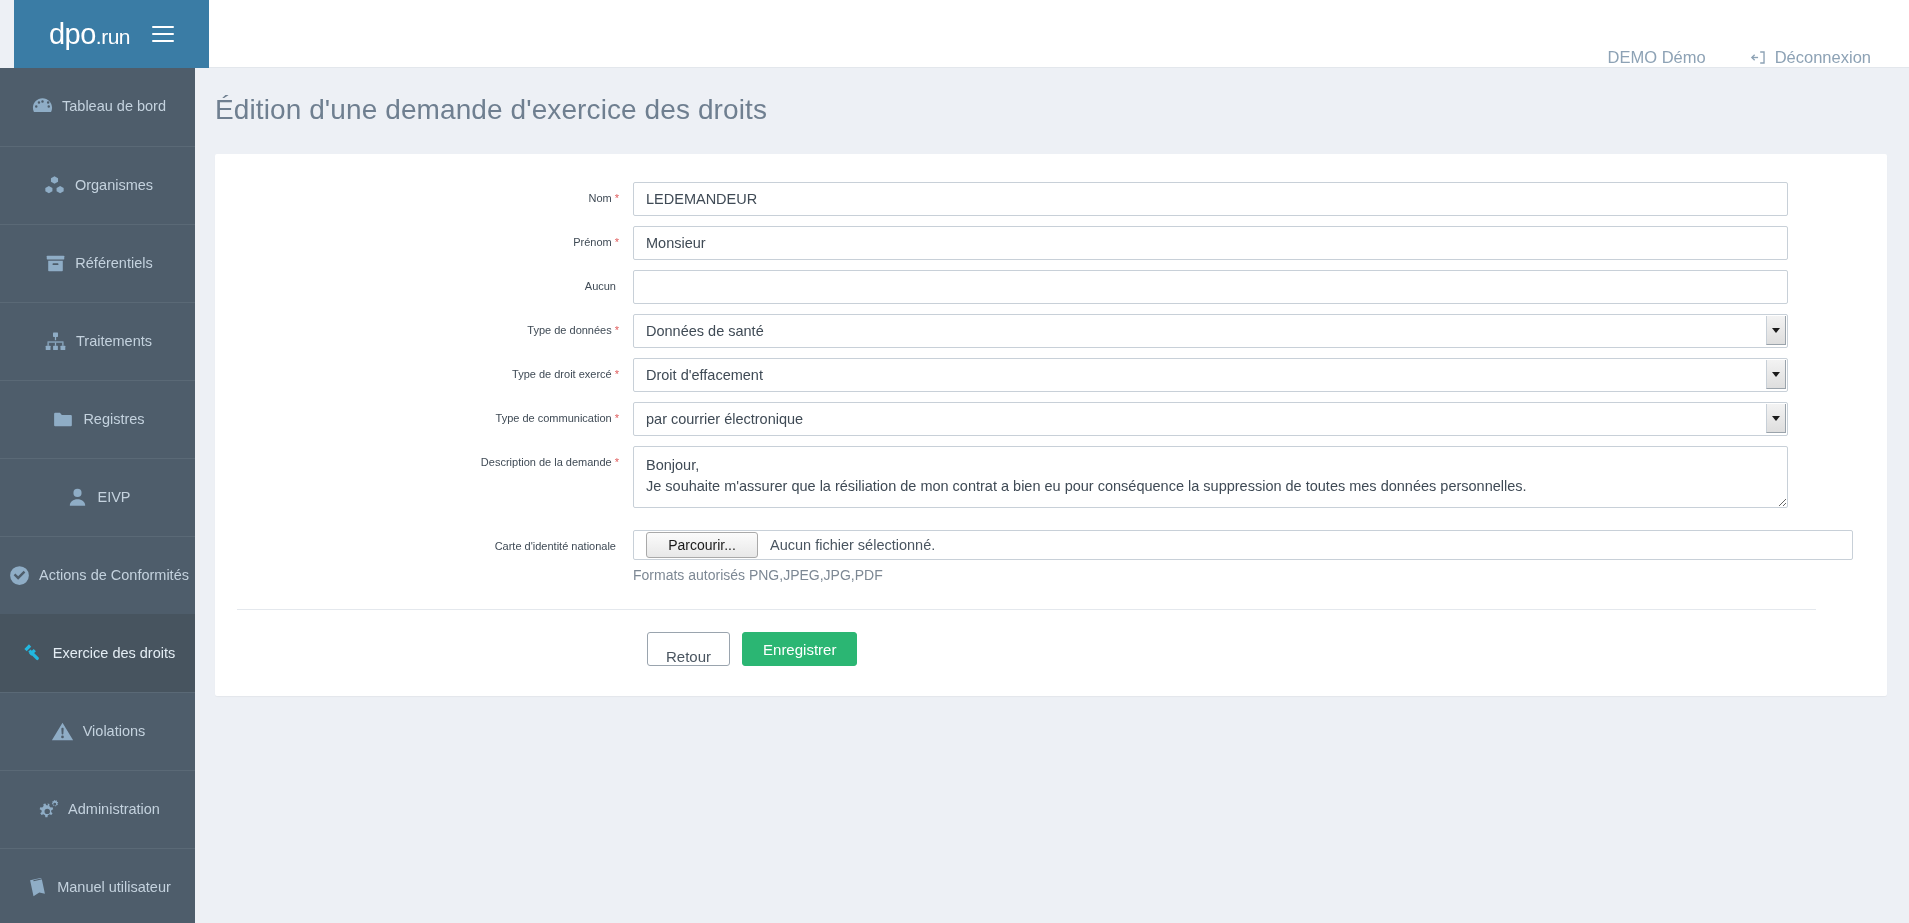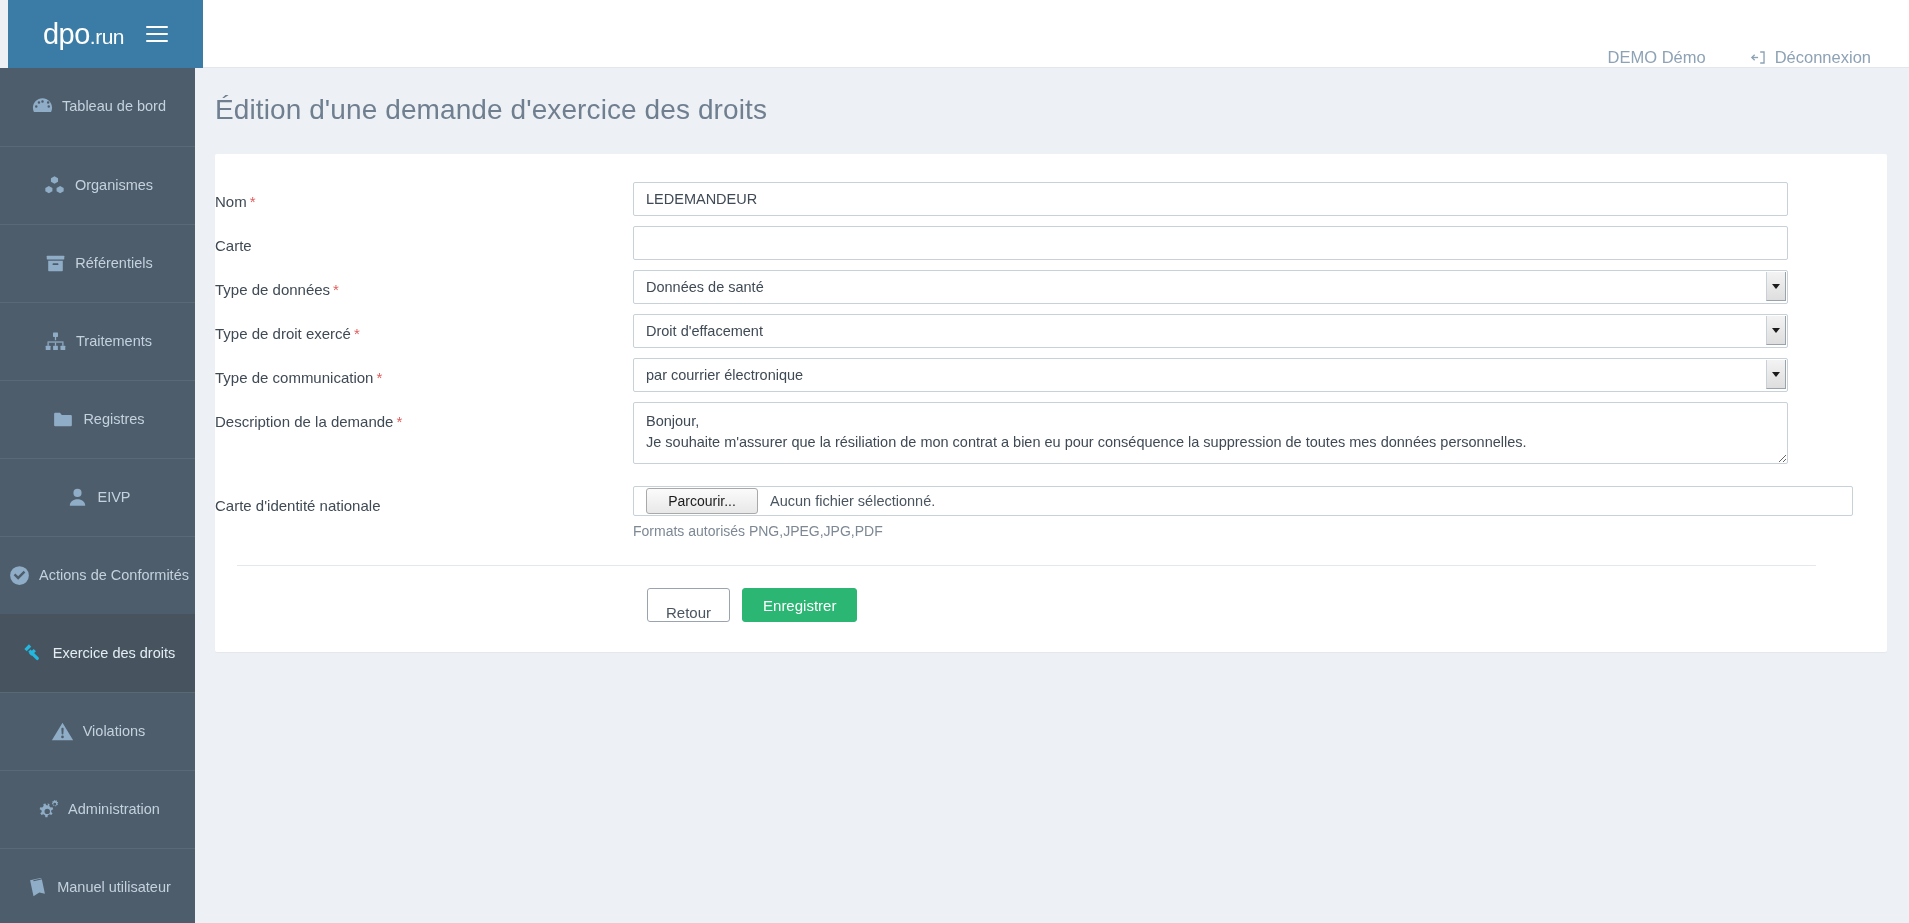--- a/index.html
+++ b/index.html
@@ -8,21 +8,21 @@
     margin: 0; padding: 0;
     width: 1909px; height: 923px;
     overflow: hidden;
     background: #edf0f5;
     font-family: "Liberation Sans", sans-serif;
   }
   body { position: relative; }
 
   
   #brand-bar {
-    position: absolute; left: 8px; top: 0;
+    position: absolute; left: 14px; top: 0;
     width: 195px; height: 68px;
     background: #3a7ca5;
     display: flex; align-items: center; justify-content: center;
     gap: 22px;
     z-index: 30;
   }
   #brand-logo {
     color: #ffffff;
     font-size: 29px;
     letter-spacing: -0.5px;
@@ -135,24 +135,24 @@
 
   
   .form-row {
     display: flex;
     align-items: flex-start;
     margin-bottom: 10px;
   }
   .form-label {
     width: 418px;
     flex: 0 0 418px;
-    text-align: left;
+    text-align: right;
     padding-right: 14px;
     padding-top: 9px;
-    font-size: 15px;
+    font-size: 11px;
     color: #3f4a55;
     line-height: 1.4;
     white-space: nowrap;
   }
   .req { color: #e05c5c; margin-left: 3px; }
   .form-control-wrap {
     flex: 1 1 auto;
     padding-right: 99px;
   }
   .fc {
@@ -428,24 +428,32 @@
 
     <div class="form-row">
       <div class="form-label">
         <span>Nom</span><span class="req">*</span>
       </div>
       <div class="form-control-wrap">
         <input class="fc" type="text" value="LEDEMANDEUR" style="">
       </div>
     </div>
 
-
-    <div class="form-row">
-      <div class="form-label">
-        <span>Carte</span><span class="req"></span>
+    <div class="form-row">
+      <div class="form-label">
+        <span>Prénom</span><span class="req">*</span>
+      </div>
+      <div class="form-control-wrap">
+        <input class="fc" type="text" value="Monsieur" style="">
+      </div>
+    </div>
+
+    <div class="form-row">
+      <div class="form-label">
+        <span>Aucun</span><span class="req"></span>
       </div>
       <div class="form-control-wrap">
         <input class="fc" type="email" value="" style="">
       </div>
     </div>
 
     <div class="form-row">
       <div class="form-label">
         <span>Type de données</span><span class="req">*</span>
       </div>

